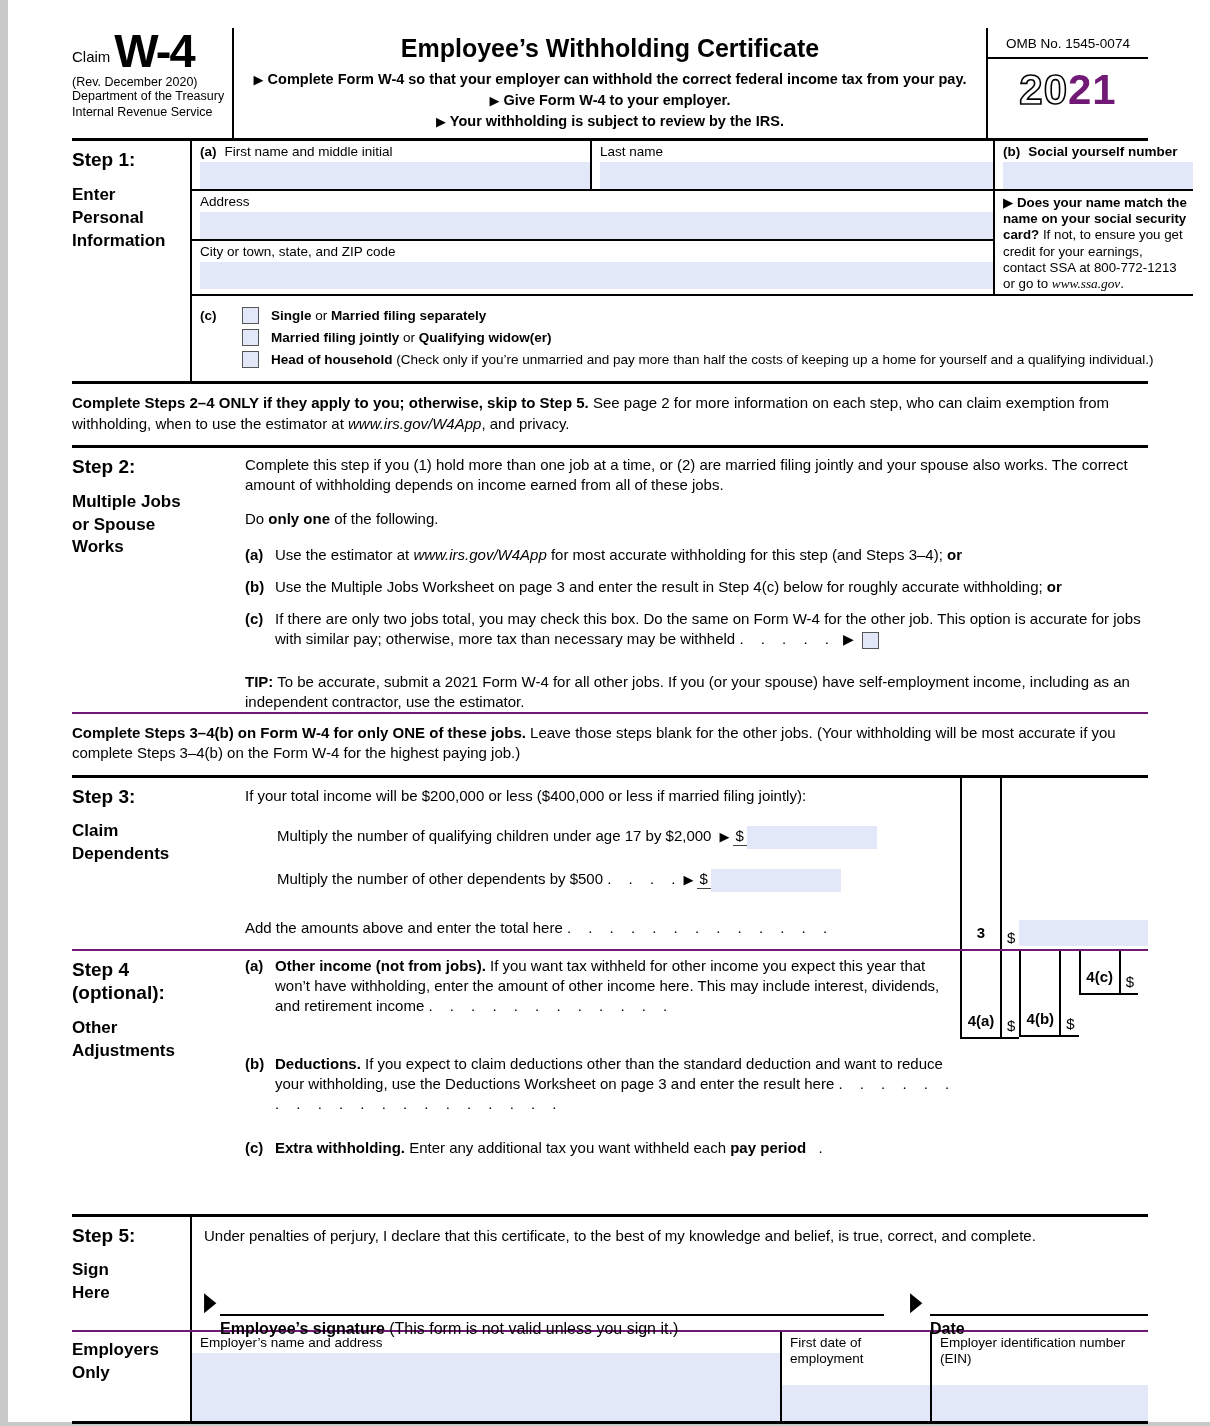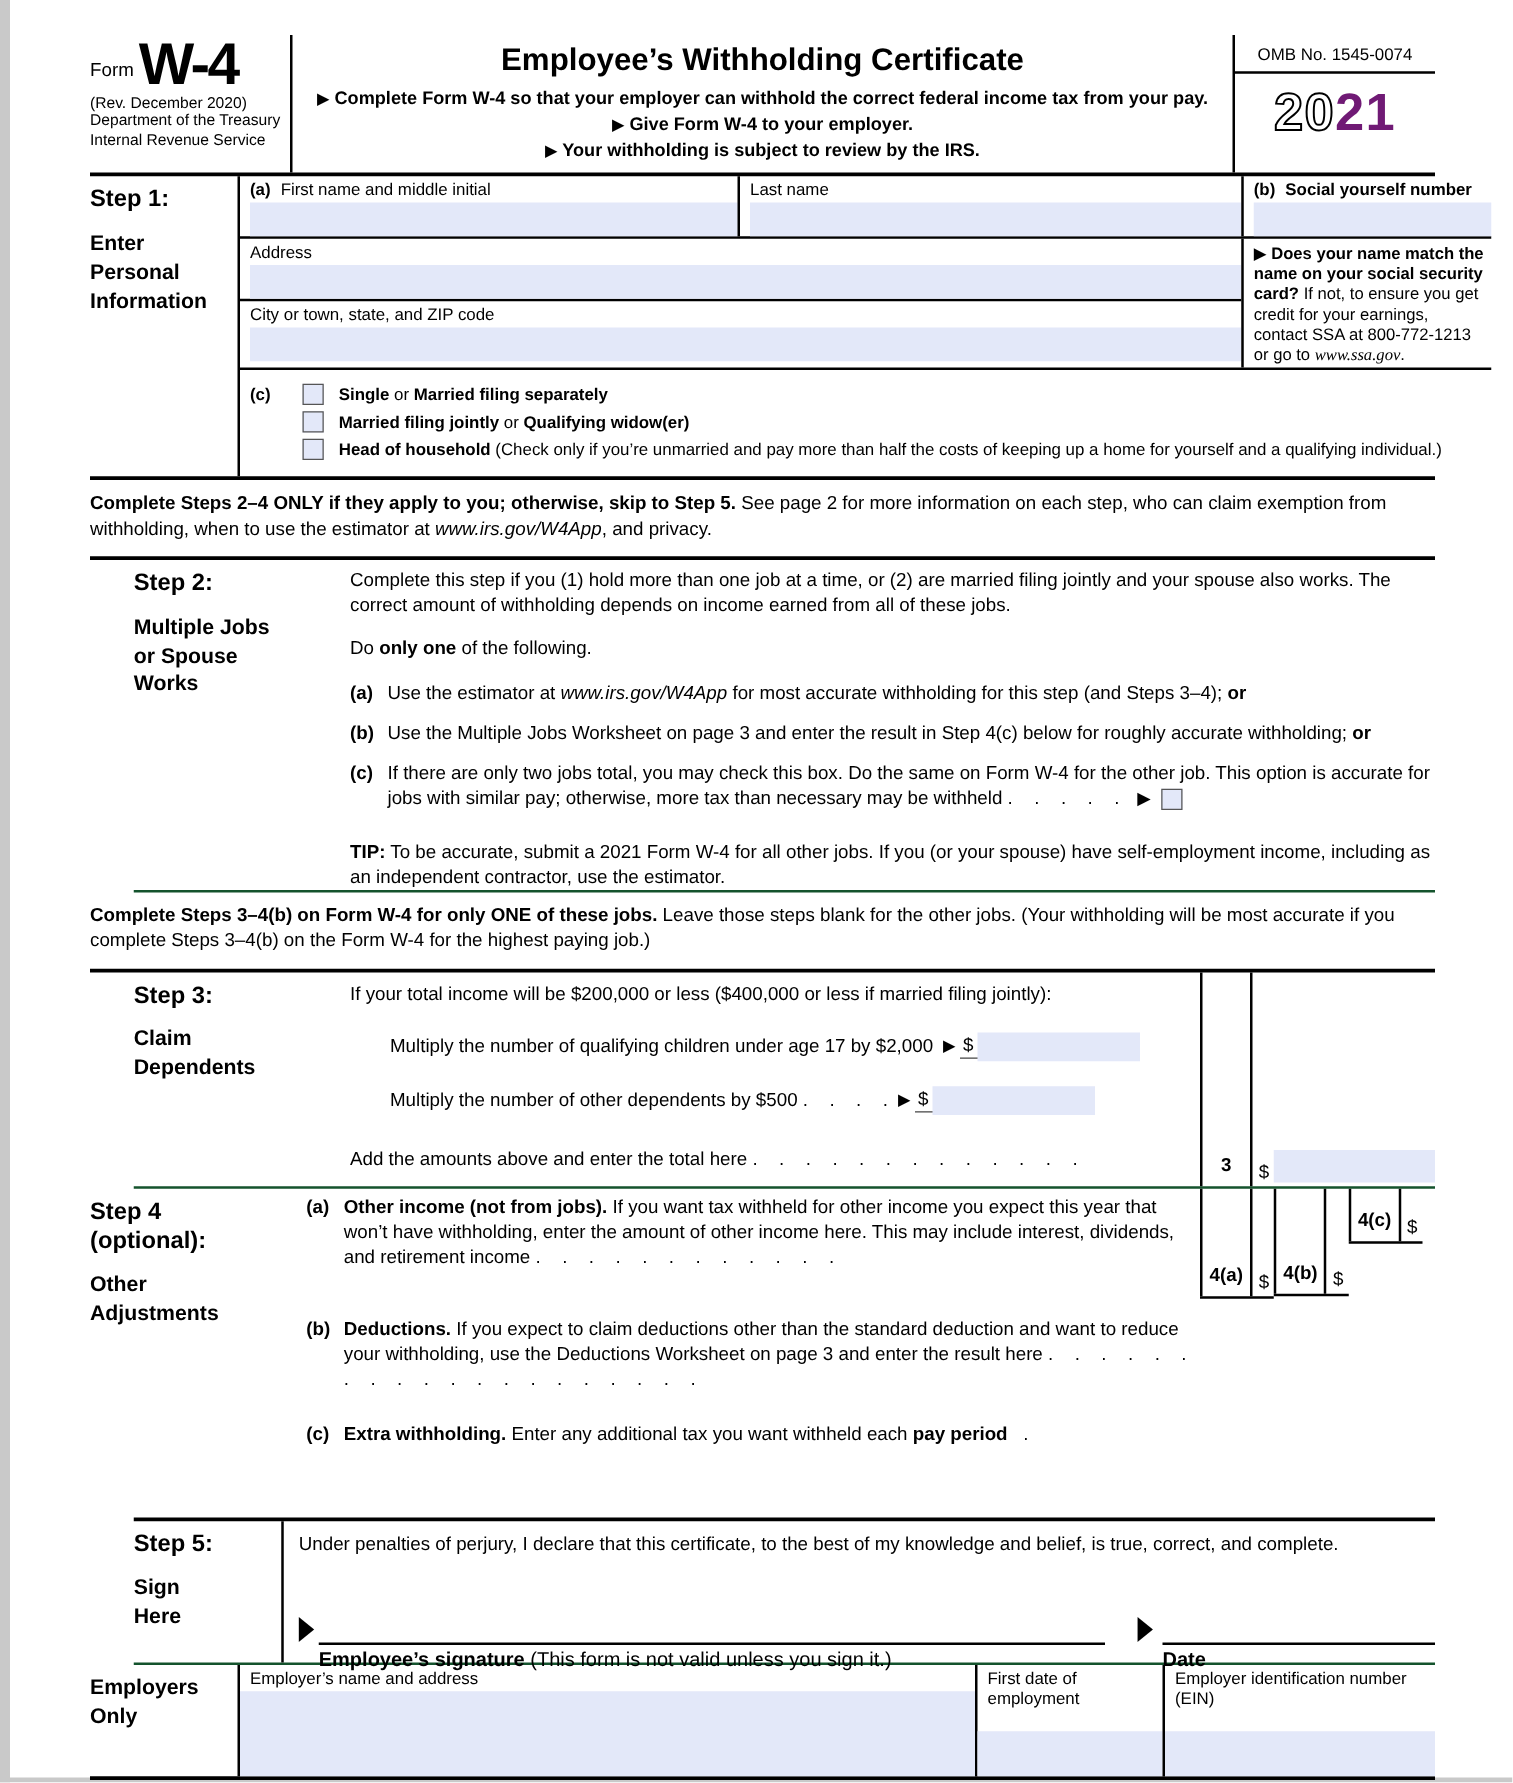--- a/index.html
+++ b/index.html
@@ -32,21 +32,21 @@
   .y-bold { color:#701a75; }
   .arr { font-size:13px; }
 
   
   .sec { display:flex; }
   .col-label { width:118px; flex:none; padding-top:7px; }
   .col-label.wide { width:173px; }
   .step-title { font-size:19px; font-weight:bold; line-height:1.25; }
   .step-sub { font-size:17px; font-weight:bold; line-height:1.35; margin-top:12px; max-width:118px; }
   .thick { border-bottom:3px solid #000; }
-  .thin { border-bottom:2px solid #14532d;margin-left:35px; }
+  .thin { border-bottom:2px solid #701a75; }
 
   
   .s1-fields { flex:1; border-left:2px solid #000; }
   .s1-row1 { display:flex; border-bottom:2px solid #000; }
   .cell { padding:2px 0 0 8px; display:flex; flex-direction:column; }
   .cell .flabel { font-size:13.5px; padding:1px 4px 3px 0; }
   .cell .flabel b { margin-right:8px; }
   .cell-first { width:398px; }
   .cell-last { width:403px; border-left:2px solid #000; }
   .cell-ssn { width:200px; border-left:2px solid #000; }
@@ -123,21 +123,21 @@
 <body>
 
 <div class="edge-left"></div>
 <div class="edge-bottom"></div>
 
 <div class="form">
 
   <div class="header">
     <div class="h-left">
       <div class="h-form-line">
-        <span class="h-form">Form</span>
+        <span class="h-form">Claim</span>
         <span class="h-w4">W-4</span>
       </div>
       <div class="h-rev">(Rev. December 2020)</div>
       <div class="h-dept">Department of the Treasury</div>
       <div class="h-dept">Internal Revenue Service</div>
     </div>
     <div class="h-center">
       <div class="h-title">Employee’s Withholding Certificate</div>
       <div class="h-bullet"><span class="arr">▶</span> <span>Complete Form W-4 so that your employer can withhold the correct federal income tax from your pay.</span></div>
       <div class="h-bullet"><span class="arr">▶</span> <span>Give Form W-4 to your employer.</span></div>

